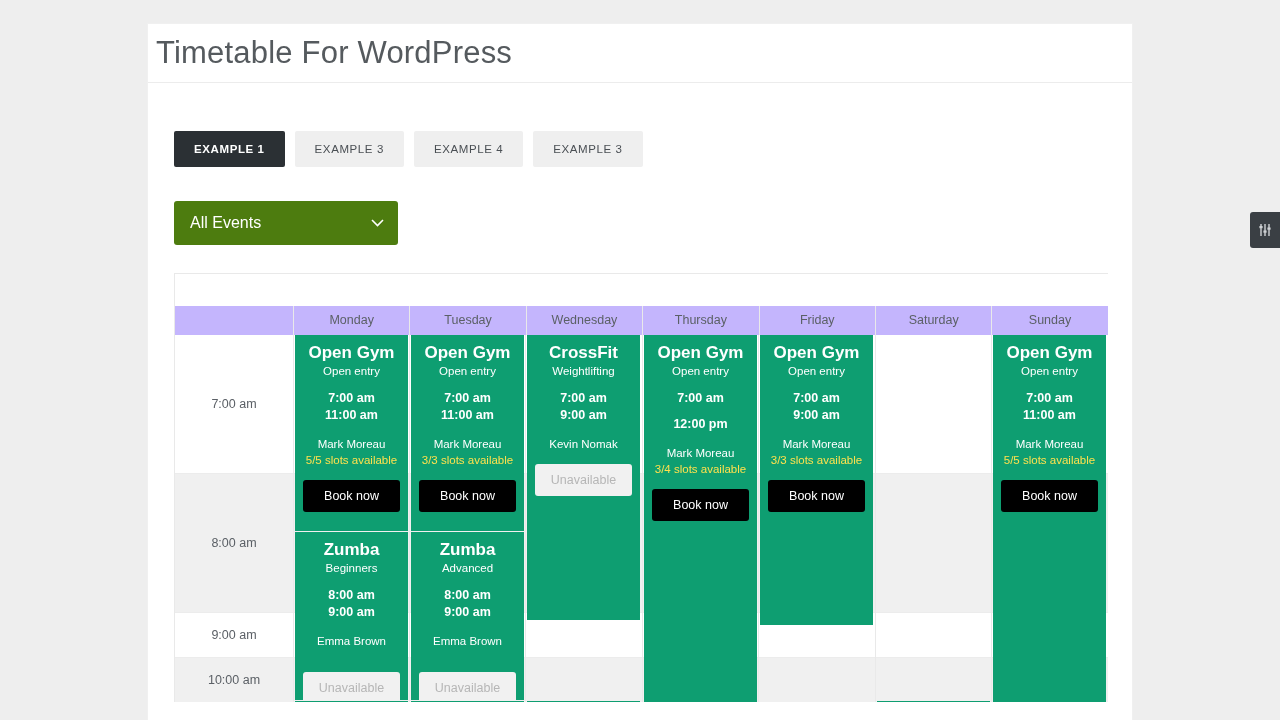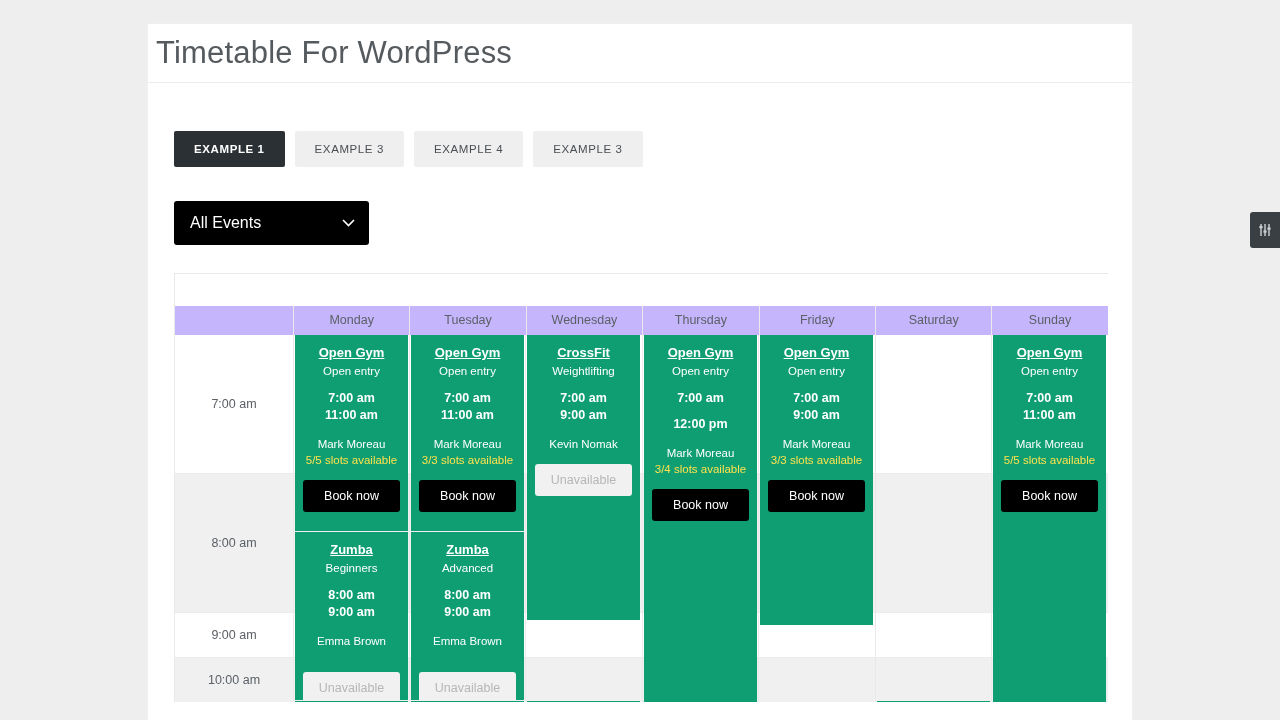--- a/index.html
+++ b/index.html
@@ -59,22 +59,22 @@
     cursor: pointer;
     white-space: nowrap;
   }
   .tab.active { background: #2b3034; color: #ffffff; font-weight: bold; }
   
   .controls {
     margin-top: 34px;
     display: flex; align-items: center; justify-content: space-between;
   }
   .select {
-    width: 195px; height: 44px;
-    background: #000000;
+    width: 224px; height: 44px;
+    background: #4d7c0f;
     border-radius: 3px;
     display: flex; align-items: center;
     padding: 0 14px 0 16px;
     color: #ffffff;
     font-size: 16px;
     cursor: pointer;
   }
   .select .label { flex: 1; }
   .chev { width: 13px; height: 8px; }
   .pdf-btn {
@@ -127,21 +127,21 @@
   
   .cards { position: absolute; inset: 0; }
   .card {
     position: absolute;
     background: #0e9e71;
     color: #ffffff;
     text-align: center;
     padding-top: 9px;
     overflow: hidden;
   }
-  .c-title { font-size: 13px; font-weight: bold; line-height: 18px; text-decoration: underline; }
+  .c-title { font-size: 17px; font-weight: bold; line-height: 18px; }
   .c-sub { font-size: 11.5px; line-height: 18px; }
   .c-times { margin-top: 10px; font-size: 12.5px; font-weight: bold; line-height: 17px; }
   .c-person { margin-top: 12px; font-size: 11.5px; line-height: 16px; }
   .c-slots { font-size: 11.5px; line-height: 16px; color: #ffe14d; }
   .c-btn {
     margin: 12px 8px 0 8px;
     height: 32px;
     border-radius: 3px;
     display: flex; align-items: center; justify-content: center;
     font-size: 12.5px;

